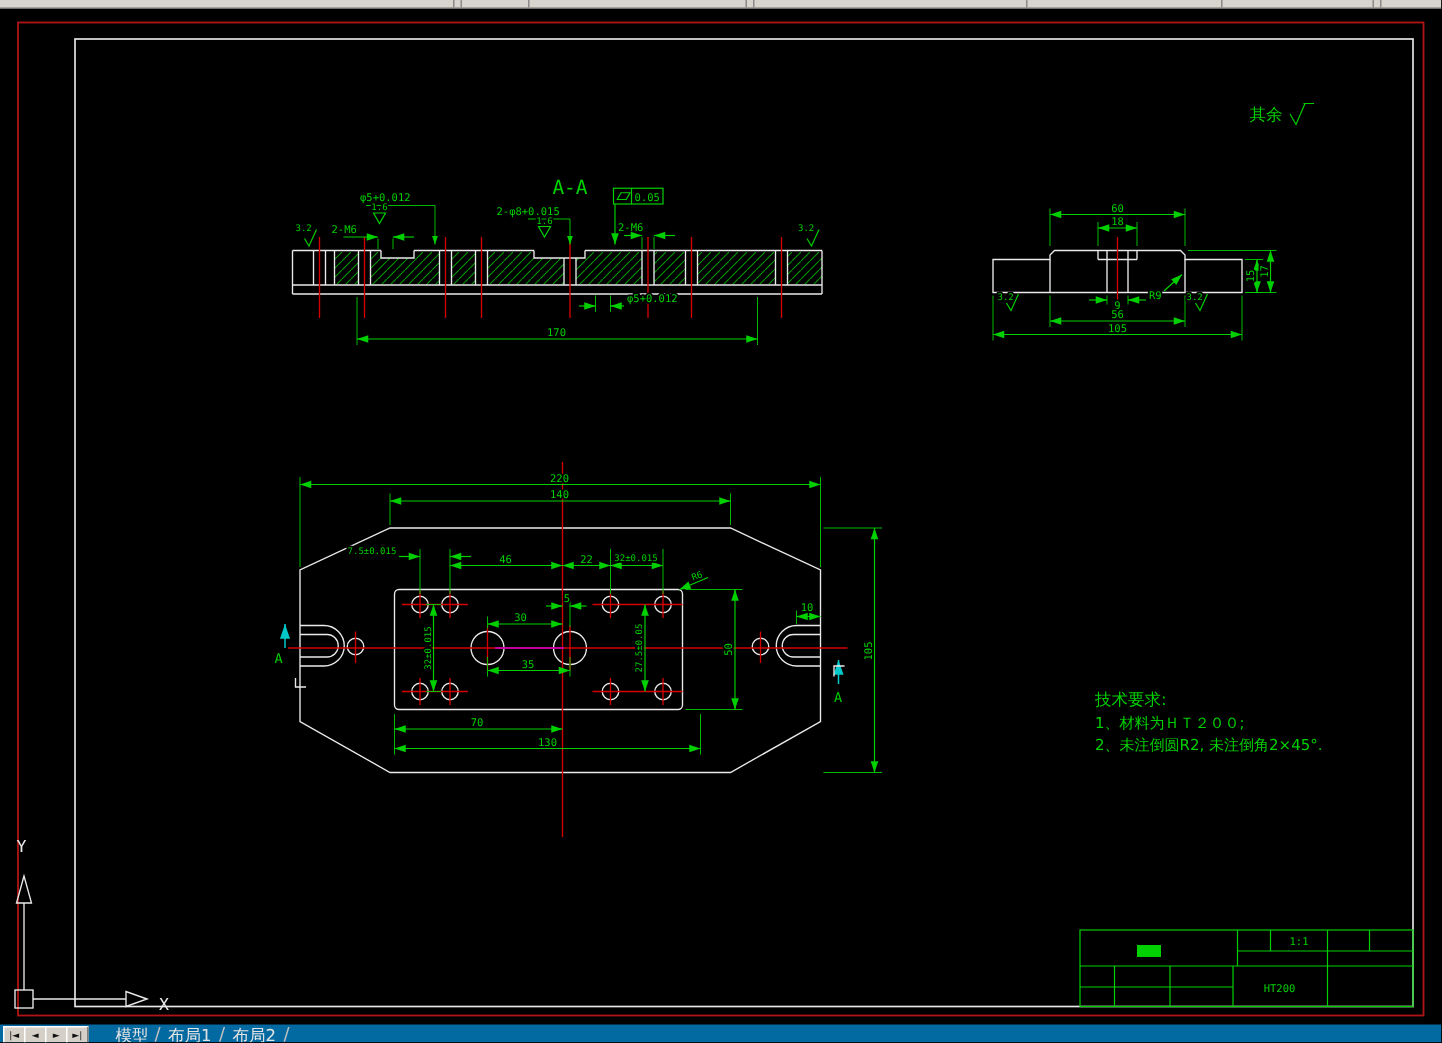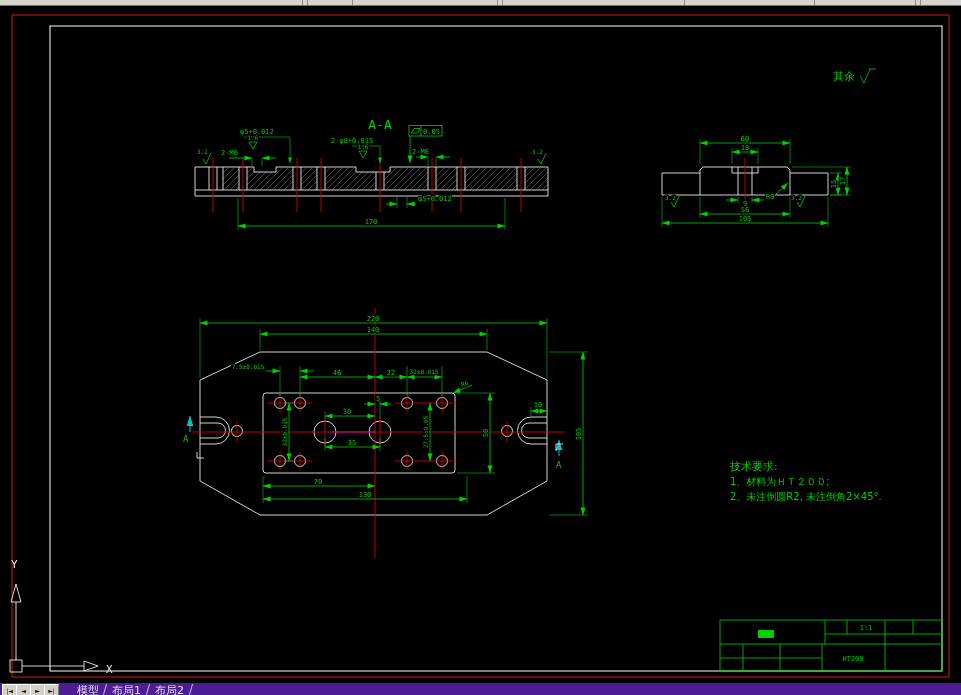--- a/index.html
+++ b/index.html
@@ -20,21 +20,21 @@
   .frame{stroke:#b01414;stroke-width:1.2;fill:none;}
   text{font-family:"DejaVu Sans Mono","Liberation Mono",monospace;paint-order:stroke;stroke:#000;stroke-width:2.4px;stroke-linejoin:round;}
   .tg{fill:#00cf00;font-size:7px;}
   .tg6{fill:#00cf00;font-size:6px;}
   .tg9{fill:#00cf00;font-size:9px;}
   .tg13{fill:#00cf00;font-size:13px;}
   .tw{fill:#eaeaea;font-size:11px;stroke-width:0;}
   .tcn{fill:#00cf00;font-size:11px;font-family:"DejaVu Sans",sans-serif;stroke-width:0;}
   .tcn2{fill:#00cf00;font-size:10px;font-family:"DejaVu Sans",sans-serif;stroke-width:0;}
   
-  .tabbar{position:absolute;left:0;top:683px;width:961px;height:12px;background:#4c1d95;overflow:hidden;}
+  .tabbar{position:absolute;left:0;top:683px;width:961px;height:12px;background:#0369a1;overflow:hidden;}
   .navbtn{position:absolute;top:1px;width:13px;height:14px;background:#d4d0c8;border:1px solid #808080;
           border-top-color:#ffffff;border-left-color:#ffffff;color:#111;font-size:6px;line-height:12px;text-align:center;}
   .tabtxt{position:absolute;top:0px;color:#e4e4e4;font-size:11px;font-family:"DejaVu Sans",sans-serif;}
   .slash{position:absolute;top:-1px;color:#c0c0c0;font-size:12px;font-family:"DejaVu Sans",sans-serif;}
 </style>
 </head>
 <body>
 
 <div id="screen">
 

